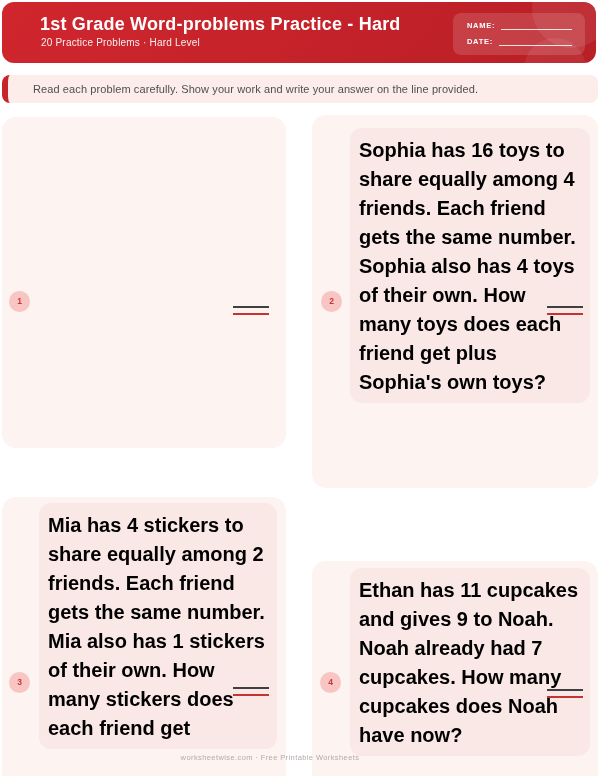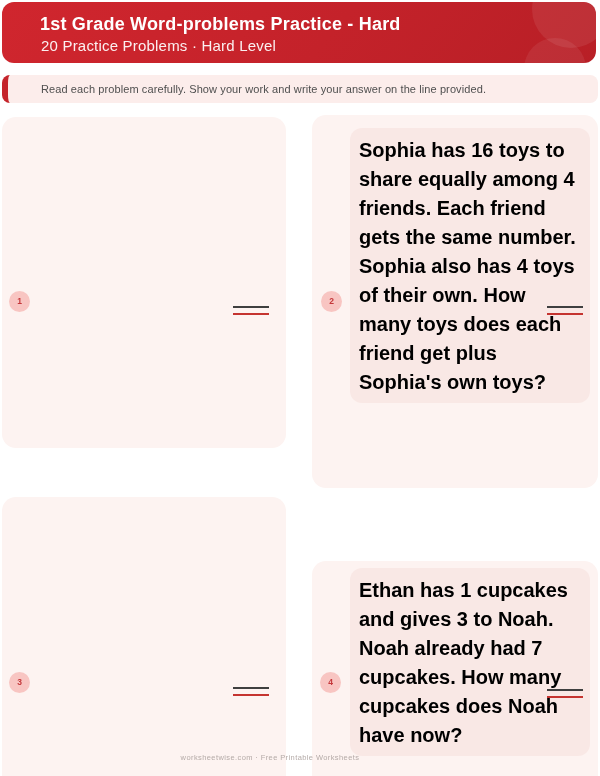--- a/index.html
+++ b/index.html
@@ -15,21 +15,21 @@
     position:absolute;left:2px;top:2px;width:594px;height:61px;
     background:linear-gradient(130deg,#d0262e 0%,#c4222a 55%,#b81f26 100%);
     border-radius:12px;overflow:hidden;
   }
   .header-title{
     position:absolute;left:38px;top:12px;
     font-size:18px;font-weight:bold;color:#ffffff;letter-spacing:.2px;white-space:nowrap;text-align:right;
   }
   .header-sub{
     position:absolute;left:39px;top:35px;
-    font-size:15px;color:rgba(255,255,255,.93);letter-spacing:.2px;
+    font-size:10px;color:rgba(255,255,255,.93);letter-spacing:.2px;
   }
   .deco-circle{position:absolute;border-radius:50%;background:rgba(255,255,255,.08);}
   .deco1{width:78px;height:78px;right:-14px;top:-32px;}
   .deco2{width:62px;height:62px;right:10px;top:36px;background:rgba(255,255,255,.07);}
 
   .namebox{
     position:absolute;left:451px;top:11px;width:132px;height:42px;
     background:rgba(255,255,255,.14);border-radius:8px;
     box-sizing:border-box;padding:8px 13px 0 14px;
   }
@@ -37,21 +37,21 @@
   .nd-label{
     font-size:7.5px;font-weight:bold;color:#ffffff;letter-spacing:.7px;
     margin-right:6px;line-height:8px;
   }
   .nd-line{flex:1;border-bottom:1px solid rgba(255,255,255,.85);height:8px;}
 
   
   .instruction{
     position:absolute;left:2px;top:75px;width:596px;height:28px;box-sizing:border-box;
     background:#fcedeb;border-left:6px solid #c5242b;border-radius:8px;
-    display:flex;align-items:center;padding-left:33px;
+    display:flex;align-items:center;padding-left:25px;
     font-size:11px;color:#4f4f4f;letter-spacing:.1px;
   }
 
   
   .card{position:absolute;background:#fdf3f1;border-radius:14px;}
   .card1{left:2px;  top:117px;width:284px;height:331px;}
   .card2{left:312px;top:115px;width:286px;height:373px;}
   .card3{left:2px;  top:497px;width:284px;height:366px;}
   .card4{left:312px;top:561px;width:286px;height:340px;}
 
@@ -92,20 +92,30 @@
 </head>
 <body>
 
 <div class="page">
 
   <div class="header">
     <div class="deco-circle deco1"></div>
     <div class="deco-circle deco2"></div>
     <div class="header-title">1st Grade Word-problems Practice - Hard</div>
     <div class="header-sub">20 Practice Problems · Hard Level</div>
+    <div class="namebox">
+      <div class="nd-row">
+        <span class="nd-label">NAME:</span>
+        <span class="nd-line"></span>
+      </div>
+      <div class="nd-row">
+        <span class="nd-label">DATE:</span>
+        <span class="nd-line"></span>
+      </div>
+    </div>
   </div>
 
   <div class="instruction">Read each problem carefully. Show your work and write your answer on the line provided.</div>
 
   <div class="card card1">
     <div class="badge badge1">1</div>
     <div class="answer answer1">
       <div class="l-top"></div>
       <div class="l-red"></div>
     </div>
@@ -115,29 +125,30 @@
     <div class="badge badge2">2</div>
     <div class="pbox pbox2">Sophia has 16 toys to share equally among 4 friends. Each friend gets the same number. Sophia also has 4 toys of their own. How many toys does each friend get plus Sophia's own toys?</div>
     <div class="answer answer2">
       <div class="l-top"></div>
       <div class="l-red"></div>
     </div>
   </div>
 
   <div class="card card3">
     <div class="badge badge3">3</div>
+    <div class="pbox pbox3">Mia has 4 stickers to share equally among 2 friends. Each friend gets the same number. Mia also has 1 stickers of their own. How many stickers does each friend get</div>
     <div class="answer answer3">
       <div class="l-top"></div>
       <div class="l-red"></div>
     </div>
   </div>
 
   <div class="card card4">
     <div class="badge badge4">4</div>
-    <div class="pbox pbox4">Ethan has 1 cupcakes and gives 3 to Noah. Noah already had 7 cupcakes. How many cupcakes does Noah have now?</div>
+    <div class="pbox pbox4">Ethan has 11 cupcakes and gives 9 to Noah. Noah already had 7 cupcakes. How many cupcakes does Noah have now?</div>
     <div class="answer answer4">
       <div class="l-top"></div>
       <div class="l-red"></div>
     </div>
   </div>
 
   <div class="footer">worksheetwise.com · Free Printable Worksheets</div>
 
 </div>
 

